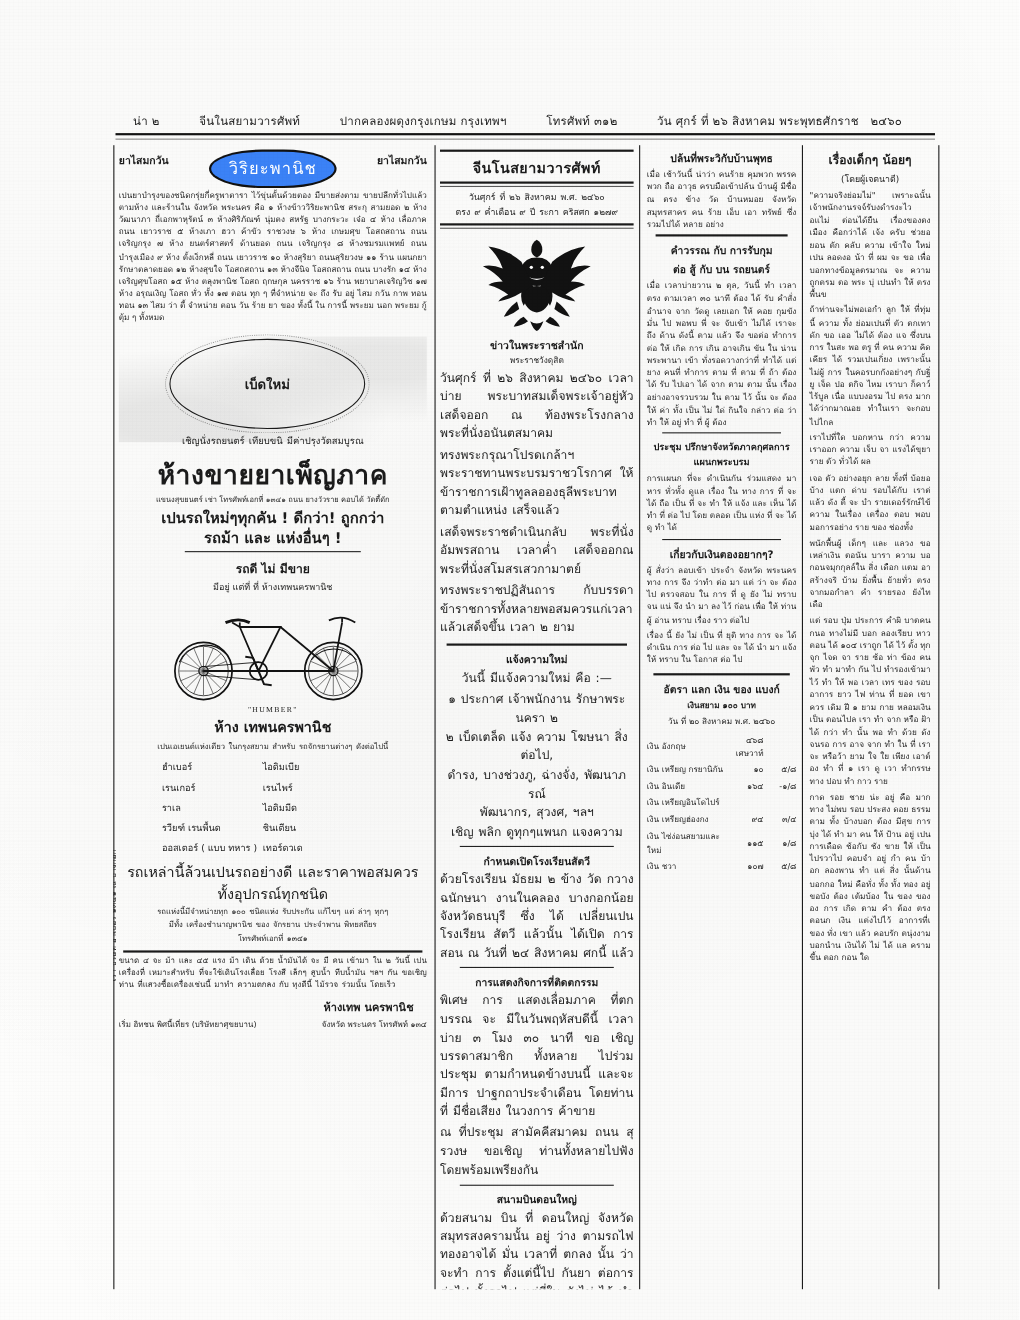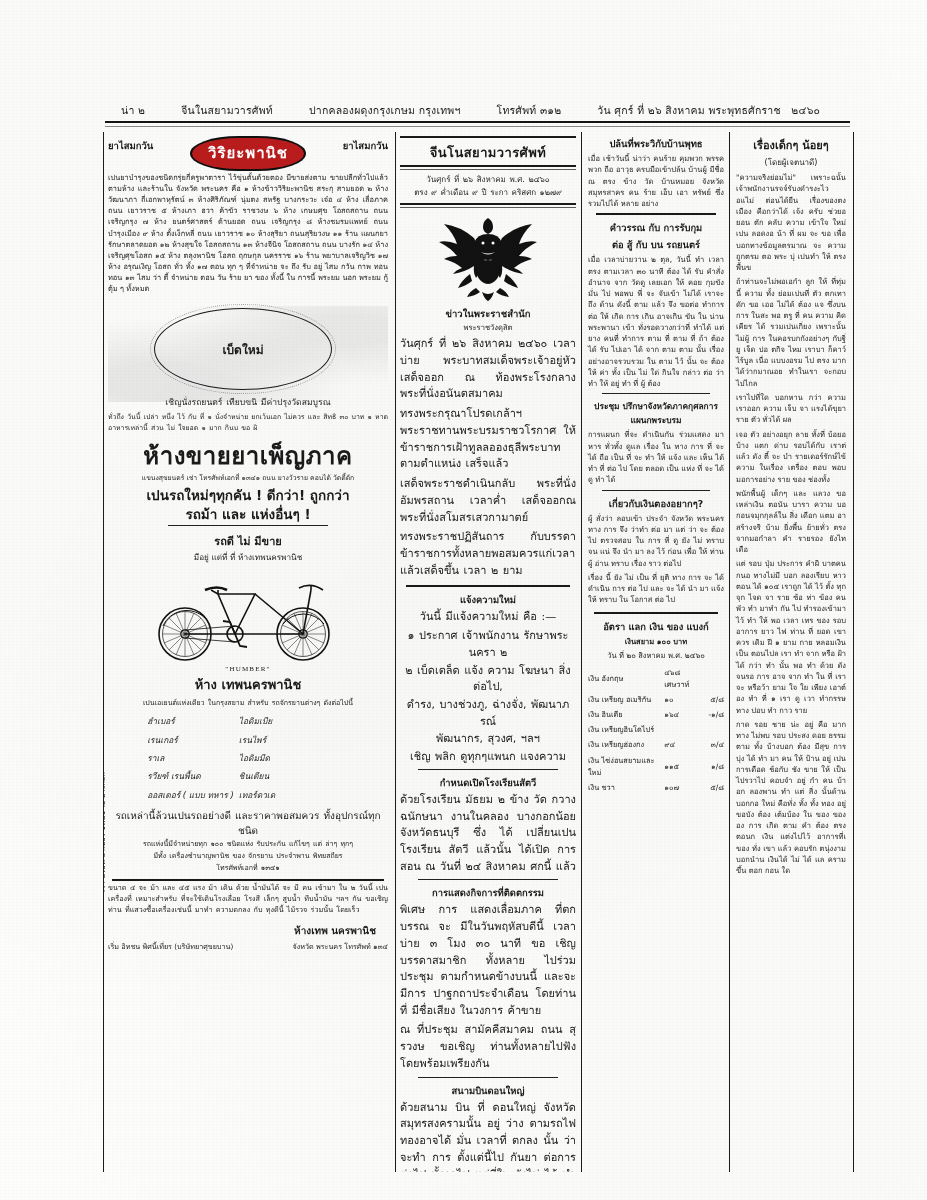--- a/index.html
+++ b/index.html
@@ -58,23 +58,23 @@
   .t.c{text-align:center;}
   .hd-sm{font-size:9.4px;font-weight:bold;text-align:center;margin:5px 0 2px;}
   .hr{border:0;border-top:1px solid #222;margin:4px 14px;}
   .hr-d{border:0;border-top:2px solid #1a1a1a;margin:3px 10px 1px;}
   .hr-thin{border:0;border-top:1px solid #333;margin:2px 10px 4px;opacity:.8;}
 
   
   .ad1-head{display:flex;align-items:flex-start;justify-content:space-between;margin-top:6px;}
   .ad1-head .side{font-size:9.5px;font-weight:bold;}
   .banner{
-    display:inline-block;background:#b91c1c;color:#fff;
+    display:inline-block;background:#3b82f6;color:#fff;
     padding:3px 16px 4px;border-radius:48%/58%;
-    font-size:15px;font-weight:bold;letter-spacing:1px;
+    font-size:15px;font-weight:normal;letter-spacing:1px;
     box-shadow:0 0 0 2px #111;
   }
   .ad1-body{font-size:7.4px;line-height:1.5;text-align:justify;margin-top:3px;}
 
   
   .oval-wrap{position:relative;height:96px;margin-top:12px;text-align:right;}
   .oval{
     position:absolute;left:46px;top:2px;width:176px;height:80px;
     border:1.6px solid #1a1a1a;border-radius:50%;
     display:flex;align-items:center;justify-content:center;
@@ -100,21 +100,21 @@
   .bigad-l3{font-size:11px;font-weight:bold;text-align:center;margin:6px 0 1px;}
   .bigad-l4{font-size:8.2px;text-align:center;margin:1px 0 4px;}
 
   
   .bike{display:block;margin:2px auto 0;}
   .bike-cap{font-size:7px;text-align:center;letter-spacing:1.2px;margin-top:1px;font-family:"Liberation Serif",serif;}
   .shop{font-size:13px;font-weight:bold;text-align:center;margin:1px 0 3px;}
 
   
   .brands{width:82%;margin:2px auto 4px;border-collapse:collapse;font-size:8.4px;}
-  .brands td{padding:2.2px 0;font-style:italic;}
+  .brands td{padding:2.2px 0;}
   .brands td.l{width:46%;padding-left:14px;}
   .brands td.r{width:54%;}
 
   .rot-l,.rot-r{
     position:absolute;font-size:7px;line-height:1.35;white-space:nowrap;
     letter-spacing:.3px;
   }
   .rot-l{left:-4px;top:760px;transform:rotate(-90deg);transform-origin:left top;}
 
   .engine-hd{font-size:11px;font-weight:bold;text-align:center;margin:6px 0 3px;}
@@ -124,21 +124,21 @@
   
   .mast{font-size:13px;font-weight:bold;text-align:center;letter-spacing:.4px;margin:4px 0 2px;}
   .garuda{display:block;margin:4px auto 2px;}
   .court{font-size:9.5px;font-weight:bold;text-align:center;margin:2px 0 0;}
   .court-sub{font-size:7.6px;text-align:center;margin:0 0 3px;}
 
   
   .t2{font-size:7.5px;line-height:1.5;text-align:justify;margin:0 0 3px;}
   .rate{width:100%;border-collapse:collapse;font-size:7.4px;}
   .rate td{padding:1.6px 0;}
-  .rate td.n{width:22%;}
+  .rate td.n{text-align:right;width:22%;}
   .rate td.f{text-align:right;width:22%;}
   .byline{font-size:8px;text-align:center;margin:0 0 3px;}
 </style>
 </head>
 <body>
 
 <div class="paper"></div>
 
 <div class="topline">
   <span class="seg">
@@ -166,21 +166,20 @@
     <span class="banner">วิริยะพานิช</span>
     <span class="side">ยาไสมกวัน</span>
   </div>
   <p class="ad1-body">เปนยาบำรุงของชนิดกรุ่ยกี่ครูพาตารา ไว้ขุ่นตั้นด้วยตอง  มีขายส่งตาม ขายปลีกทั่วไปแล้ว  ตามห้าง และร้านใน จังหวัด พระนคร คือ ๑ ห้างข้าววิริยะพานิช สระกุ สามยอด ๒ ห้างวัฒนาภา ถี่เอกพาหุรัตน์ ๓ ห้างศิริภัณฑ์ นุ่มตง สหรัฐ บางกระวะ เจ๋อ ๔ ห้าง เลื่อภาค ถนน เยาวราช ๕ ห้างเภา ฮวา ค้าขัว ราชวงษ ๖ ห้าง เกษมศุข โอสถสถาน ถนน เจริญกรุง ๗ ห้าง ยนตร์ศาสตร์ ด้านยอด ถนน เจริญกรุง ๘ ห้างชมรมแพทย์ ถนนบำรุงเมือง ๙ ห้าง ตั้งเง็กหลี่ ถนน เยาวราช ๑๐ ห้างสุริยา ถนนสุริยวงษ ๑๑ ร้าน แผนกยารักษาตลาดยอด ๑๒ ห้างสุขใจ โอสถสถาน ๑๓ ห้างจีนิจ โอสถสถาน ถนน บางรัก ๑๔ ห้างเจริญศุขโอสถ ๑๕ ห้าง ตลุงพานิช โอสถ ฤกษกุล นครราช ๑๖ ร้าน พยาบาลเจริญวิช ๑๗ ห้าง อรุณเงิญ โอสถ  ทั่ว ทั้ง ๑๗ ตอน ทุก ๆ ที่จำหน่าย จะ ถึง รับ อยู่ ไสม กวัน กาพ ทอน ทอน ๑๓ ไสม ว่า ตี้ จำหน่าย ตอน วัน ร้าย ยา ของ ทั้งนี้ ใน การนี้ พระยม  นอก พระยม กู้ ตุ้ม ๆ ทั้งหมด</p>
 
   <div class="oval-wrap">
     <div class="smudge"></div>
     <div class="oval">เบ็ดใหม่</div>
   </div>
   <p class="t c" style="font-size:8.6px;margin-top:-6px">เชิญนั่งรถยนตร์ เทียบขนิ มีค่าปรุงวัดสมบูรณ</p>
-  <p class="t" style="font-size:6.9px">ทั่วถึง วันนี้ เปล่า หนึ่ง ไว้ กับ ที่ ๑ นั่งจำหน่าย  ยกเว้นเอก ไม่ควร และ สิทธิ ๓๐ บาท ๑ หาดอาหารเหล่านี้ ส่วน ไม่ ใจยอด ๑ มาก กินบ ขอ ผิ</p>
 
   <div class="bigad-head">ห้างขายยาเพ็ญภาค</div>
   <div class="bigad-sub">แขนงสุขยนตร์ เช่า   โทรศัพท์เอกที่ ๑๓๔๑    ถนน ยางวัวราย คอบได้ วัดตี้ดัก</div>
   <div class="bigad-l2">เปนรถใหม่ๆทุกคัน !  ดีกว่า! ถูกกว่า</div>
   <div class="bigad-l2">รถม้า และ แห่งอื่นๆ !</div>
   <hr class="hr" style="margin:3px 60px">
   <div class="bigad-l3">รถดี ไม่ มีขาย</div>
   <div class="bigad-l4">มีอยู่ แต่ที่ ที่ ห้างเทพนครพานิช</div>
 
   <svg class="bike" width="210" height="96" viewBox="0 0 210 96">
@@ -253,21 +252,21 @@
         <td class="l">รวียฑ์  เรนพื้นด</td>
         <td class="r">ชินเตียน</td>
       </tr>
       <tr>
         <td class="l">ออสเตอร์ ( แบบ ทหาร )</td>
         <td class="r">เทอร์ดวเด</td>
       </tr>
     </tbody>
   </table>
 
-  <p class="t c" style="font-size:10px;margin:1px 0">รถเหล่านี้ล้วนเปนรถอย่างดี และราคาพอสมควร ทั้งอุปกรณ์ทุกชนิด</p>
+  <p class="t c" style="font-size:13px;margin:1px 0">รถเหล่านี้ล้วนเปนรถอย่างดี และราคาพอสมควร ทั้งอุปกรณ์ทุกชนิด</p>
   <p class="t c" style="font-size:7px;margin:1px 0">รถแห่งนี้มีจำหน่ายทุก ๑๐๐ ชนิดแห่ง รับประกัน แก้ไขๆ แต่ ล่าๆ ทุกๆ</p>
   <p class="t c" style="font-size:7px;margin:1px 0">มีทั้ง เครื่องชำนาญพานิช ของ จักรยาน ประจำพาน พิทยสถียร</p>
   <p class="t c" style="font-size:7px;margin:1px 0">โทรศัพท์เอกที่ ๑๓๔๑</p>
 
   <hr class="hr-d" style="margin:6px 4px 2px">
   <p class="t" style="font-size:7.2px">ขนาด ๔ จะ ม้า และ ๔๕ แรง ม้า เดิน ด้วย น้ำมันได้  จะ มี คน เข้ามา ใน ๒ วันนี้ เปนเครื่องที่ เหมาะสำหรับ ที่จะใช้เดินโรงเลื่อย โรงสี เล็กๆ สูบน้ำ ทีบน้ำมัน ฯลฯ กัน  ขอเชิญท่าน ที่แสวงซื้อเครื่องเช่นนี้  มาทำ ความตกลง กับ ทุงดีนี้ ไม้รวจ ร่วมนั้น โดยเร็ว</p>
   <div class="sign">ห้างเทพ นครพานิช</div>
   <div class="foot-row">
     <span>เริ่ม อิทชน พิศนี้เที่ยร (บริษัทยาศุขยบาน)</span>
     <span>จังหวัด พระนคร  โทรศัพท์ ๑๓๔</span>
@@ -361,21 +360,21 @@
   <div class="t2" style="text-align:center;font-weight:bold">เงินสยาม ๑๐๐ บาท</div>
   <div class="t2" style="text-align:center">วัน ที่ ๒๐ สิงหาคม พ.ศ. ๒๔๖๐</div>
   <table class="rate">
     <tbody>
       <tr>
         <td>เงิน อังกฤษ</td>
         <td class="n">๔๖๘ เศษวาท์</td>
         <td class="f"></td>
       </tr>
       <tr>
-        <td>เงิน เหรียญ อเมริกัน</td>
+        <td>เงิน เหรียญ กรยานิกัน</td>
         <td class="n">๑๐</td>
         <td class="f">๕/๘</td>
       </tr>
       <tr>
         <td>เงิน อินเดีย</td>
         <td class="n">๑๖๔</td>
         <td class="f">-๑/๘</td>
       </tr>
       <tr>
         <td>เงิน เหรียญอินโดไปร์</td>

